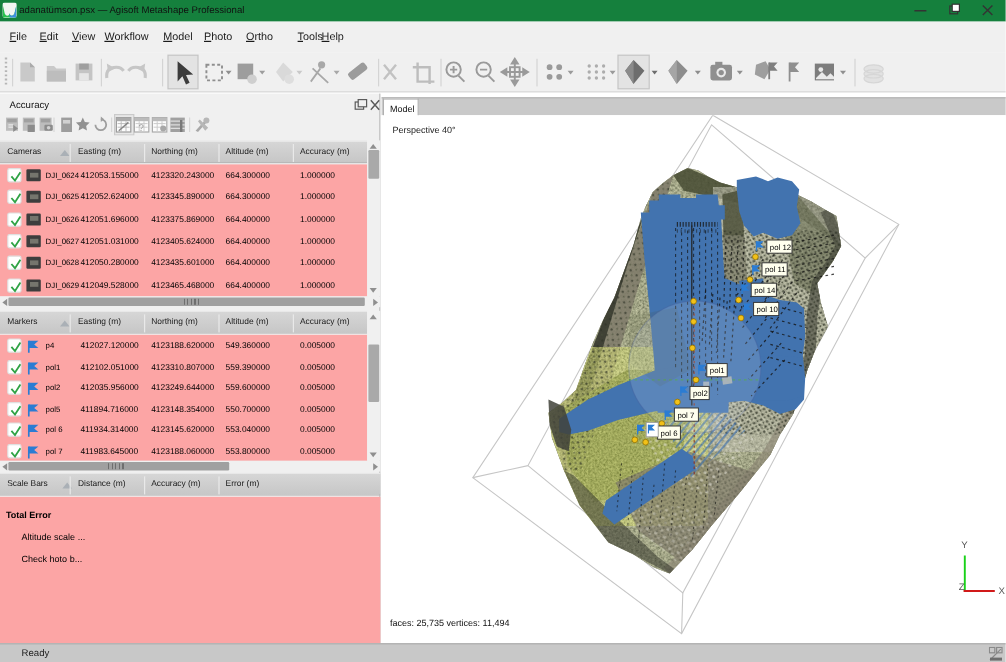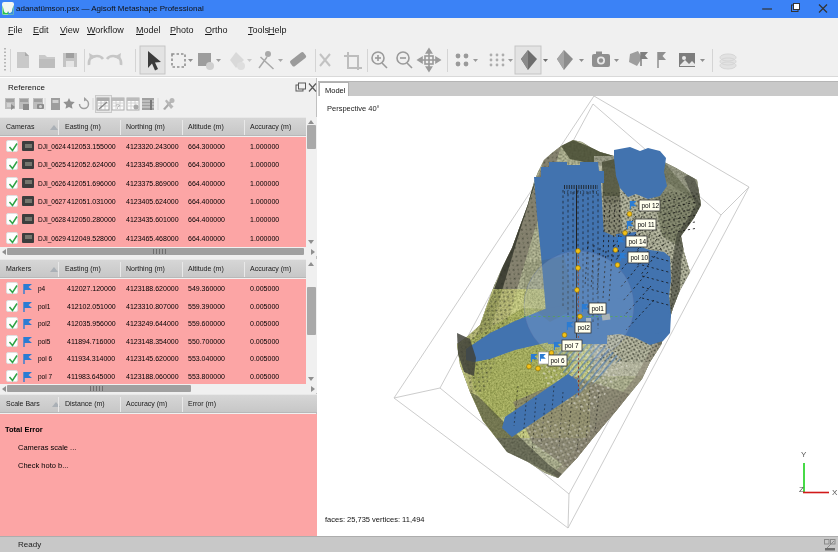--- a/index.html
+++ b/index.html
@@ -1,17 +1,17 @@
 <!DOCTYPE html>
 <html><head><meta charset="utf-8"><style>
 *{margin:0;padding:0;box-sizing:border-box;}
 html,body{width:838px;height:552px;overflow:hidden;background:#fff;
 font-family:"Liberation Sans",sans-serif;-webkit-font-smoothing:antialiased;}
 .abs{position:absolute;}
-#titlebar{position:absolute;left:0;top:0;width:838px;height:18px;background:#3b82f6;}
+#titlebar{position:absolute;left:0;top:0;width:838px;height:18px;background:#15803d;}
 #title{position:absolute;left:16px;top:4px;font-size:8px;color:#111;}
 #menubar{position:absolute;left:0;top:18px;width:838px;height:26px;background:#f0f0f0;}
 .menuitem{position:absolute;top:7px;font-size:9px;color:#1a1a1a;}
 .menuitem u{text-decoration:underline;}
 #toolbar{position:absolute;left:0;top:44px;width:838px;height:33px;background:#f0f0f0;border-bottom:1px solid #d9d9d9;}
 .tsep{position:absolute;top:5px;width:1px;height:23px;background:#d4d4d4;}
 #leftpanel{position:absolute;left:0;top:78px;width:317px;height:458px;background:#f0f0f0;border-right:1px solid #c0c0c0;}
 #reftitle{position:absolute;left:8px;top:5px;font-size:8px;color:#111;}
 .hdr{position:absolute;left:0;width:306px;height:19px;background:linear-gradient(#d6d6d6,#c7c7c7);border-top:1px solid #e8e8e8;border-bottom:1px solid #b8b8b8;}
 .hdr .c{position:absolute;top:5px;font-size:7px;color:#1a1a1a;}
@@ -181,21 +181,21 @@
  <div class="tsep" style="left:10px"></div>
  <div class="tsep" style="left:84px"></div>
  <div class="tsep" style="left:135px"></div>
  <div class="tsep" style="left:315px"></div>
  <div class="tsep" style="left:367px"></div>
  <div class="tsep" style="left:447px"></div>
  <div class="tsep" style="left:712px"></div>
 </div>
 
 <div id="leftpanel">
- <div id="reftitle">Reference</div>
+ <div id="reftitle">Accuracy</div>
  <svg class="abs" style="left:295px;top:4px" width="22" height="11" viewBox="0 0 22 11">
   <rect x="1" y="3" width="7" height="6" fill="none" stroke="#5a5a5a"></rect>
       <rect x="3.5" y="1" width="7" height="6" fill="#f0f0f0" stroke="#5a5a5a"></rect>
   <path d="M14 1.5 l7 8 m0 -8 l-7 8" stroke="#5a5a5a" stroke-width="1.2"></path>
  </svg>
 
  <svg class="abs" style="left:0;top:17px" width="317" height="18" viewBox="0 0 317 18" opacity="0.82">
   <g fill="#a5a5a5">
    <g transform="translate(5,3)">
           <rect width="10" height="11" fill="#b2b2b2"></rect>
@@ -489,21 +489,21 @@
       <div class="arrow" style="left:52px"></div>
   <div class="sep" style="left:58px"></div>
       <div class="c" style="left:65px">Distance (m)</div>
   <div class="sep" style="left:120px"></div>
       <div class="c" style="left:126px">Accuracy (m)</div>
   <div class="sep" style="left:182px"></div>
       <div class="c" style="left:188px">Error (m)</div>
  </div>
  <div class="rows" style="top:336px;height:122px;width:317px">
   <div style="position:absolute;left:5px;top:11px;font-size:7.5px;font-weight:bold;color:#000">Total Error</div>
-  <div style="position:absolute;left:18px;top:29px;font-size:7.5px;color:#000">Cameras scale ...</div>
+  <div style="position:absolute;left:18px;top:29px;font-size:7.5px;color:#000">Altitude scale ...</div>
   <div style="position:absolute;left:18px;top:47px;font-size:7.5px;color:#000">Check hoto b...</div>
  </div>
 </div>
 
 <div id="tabstrip">
     <div id="tab">Model</div>
   </div>
 <div id="viewport">
  <svg width="520" height="440" viewBox="0 0 520 440" id="scene">
 <defs>

